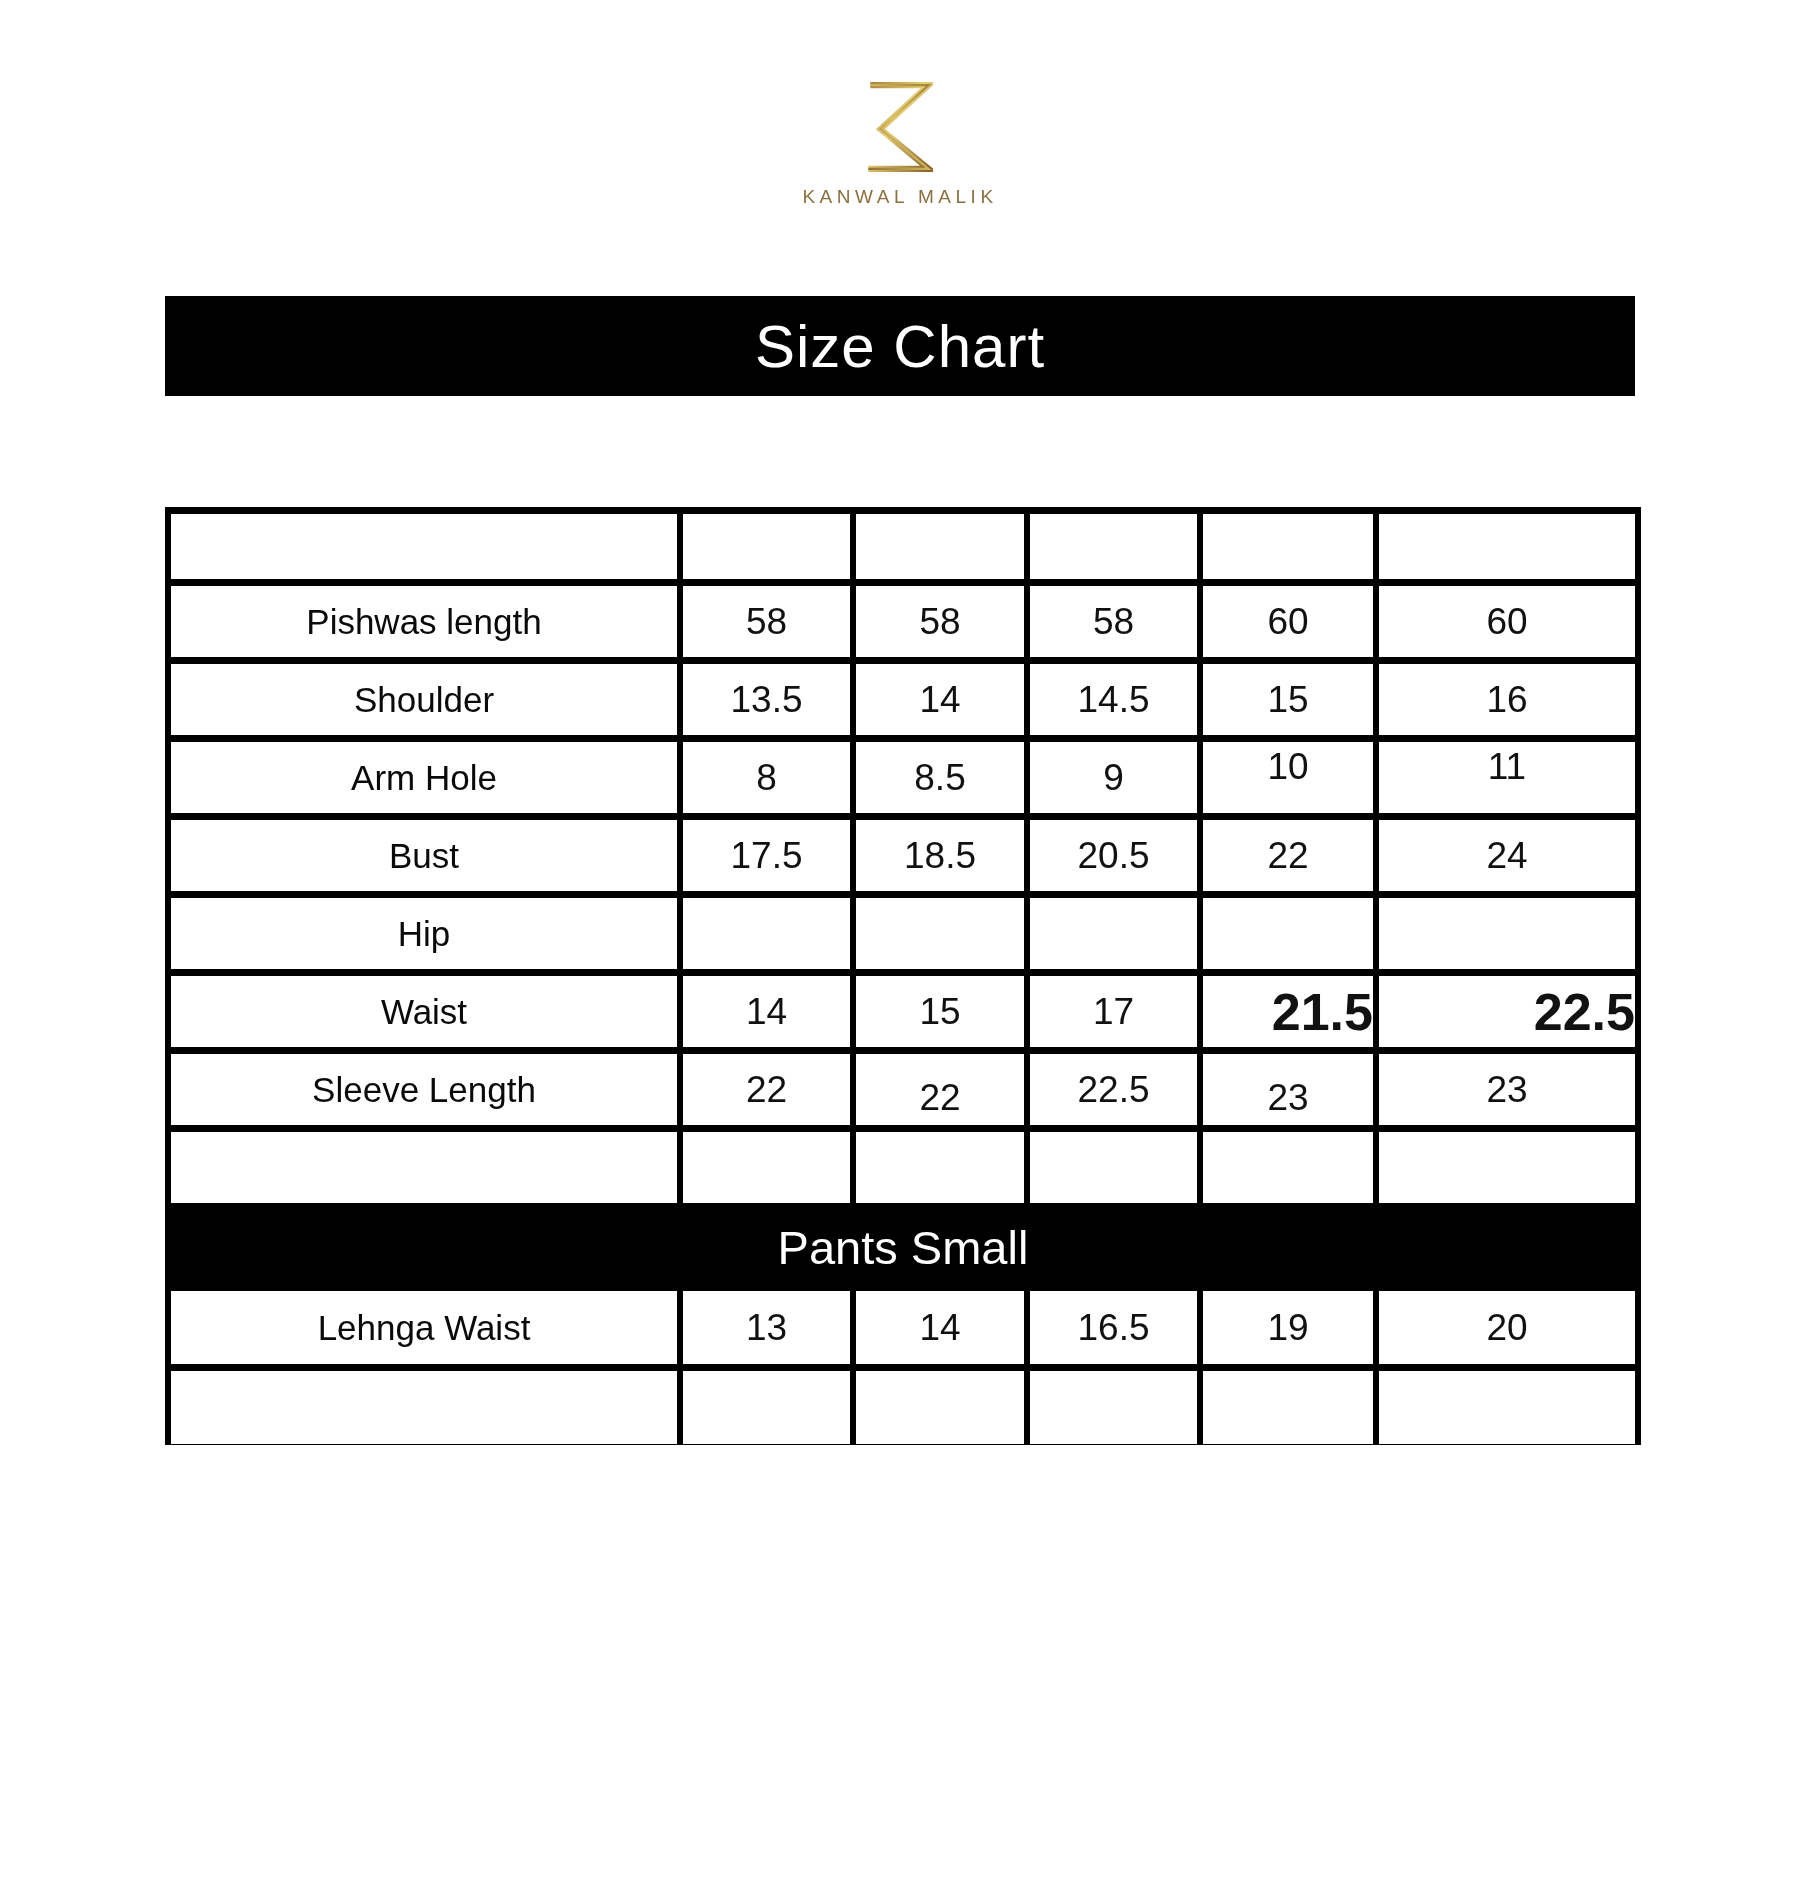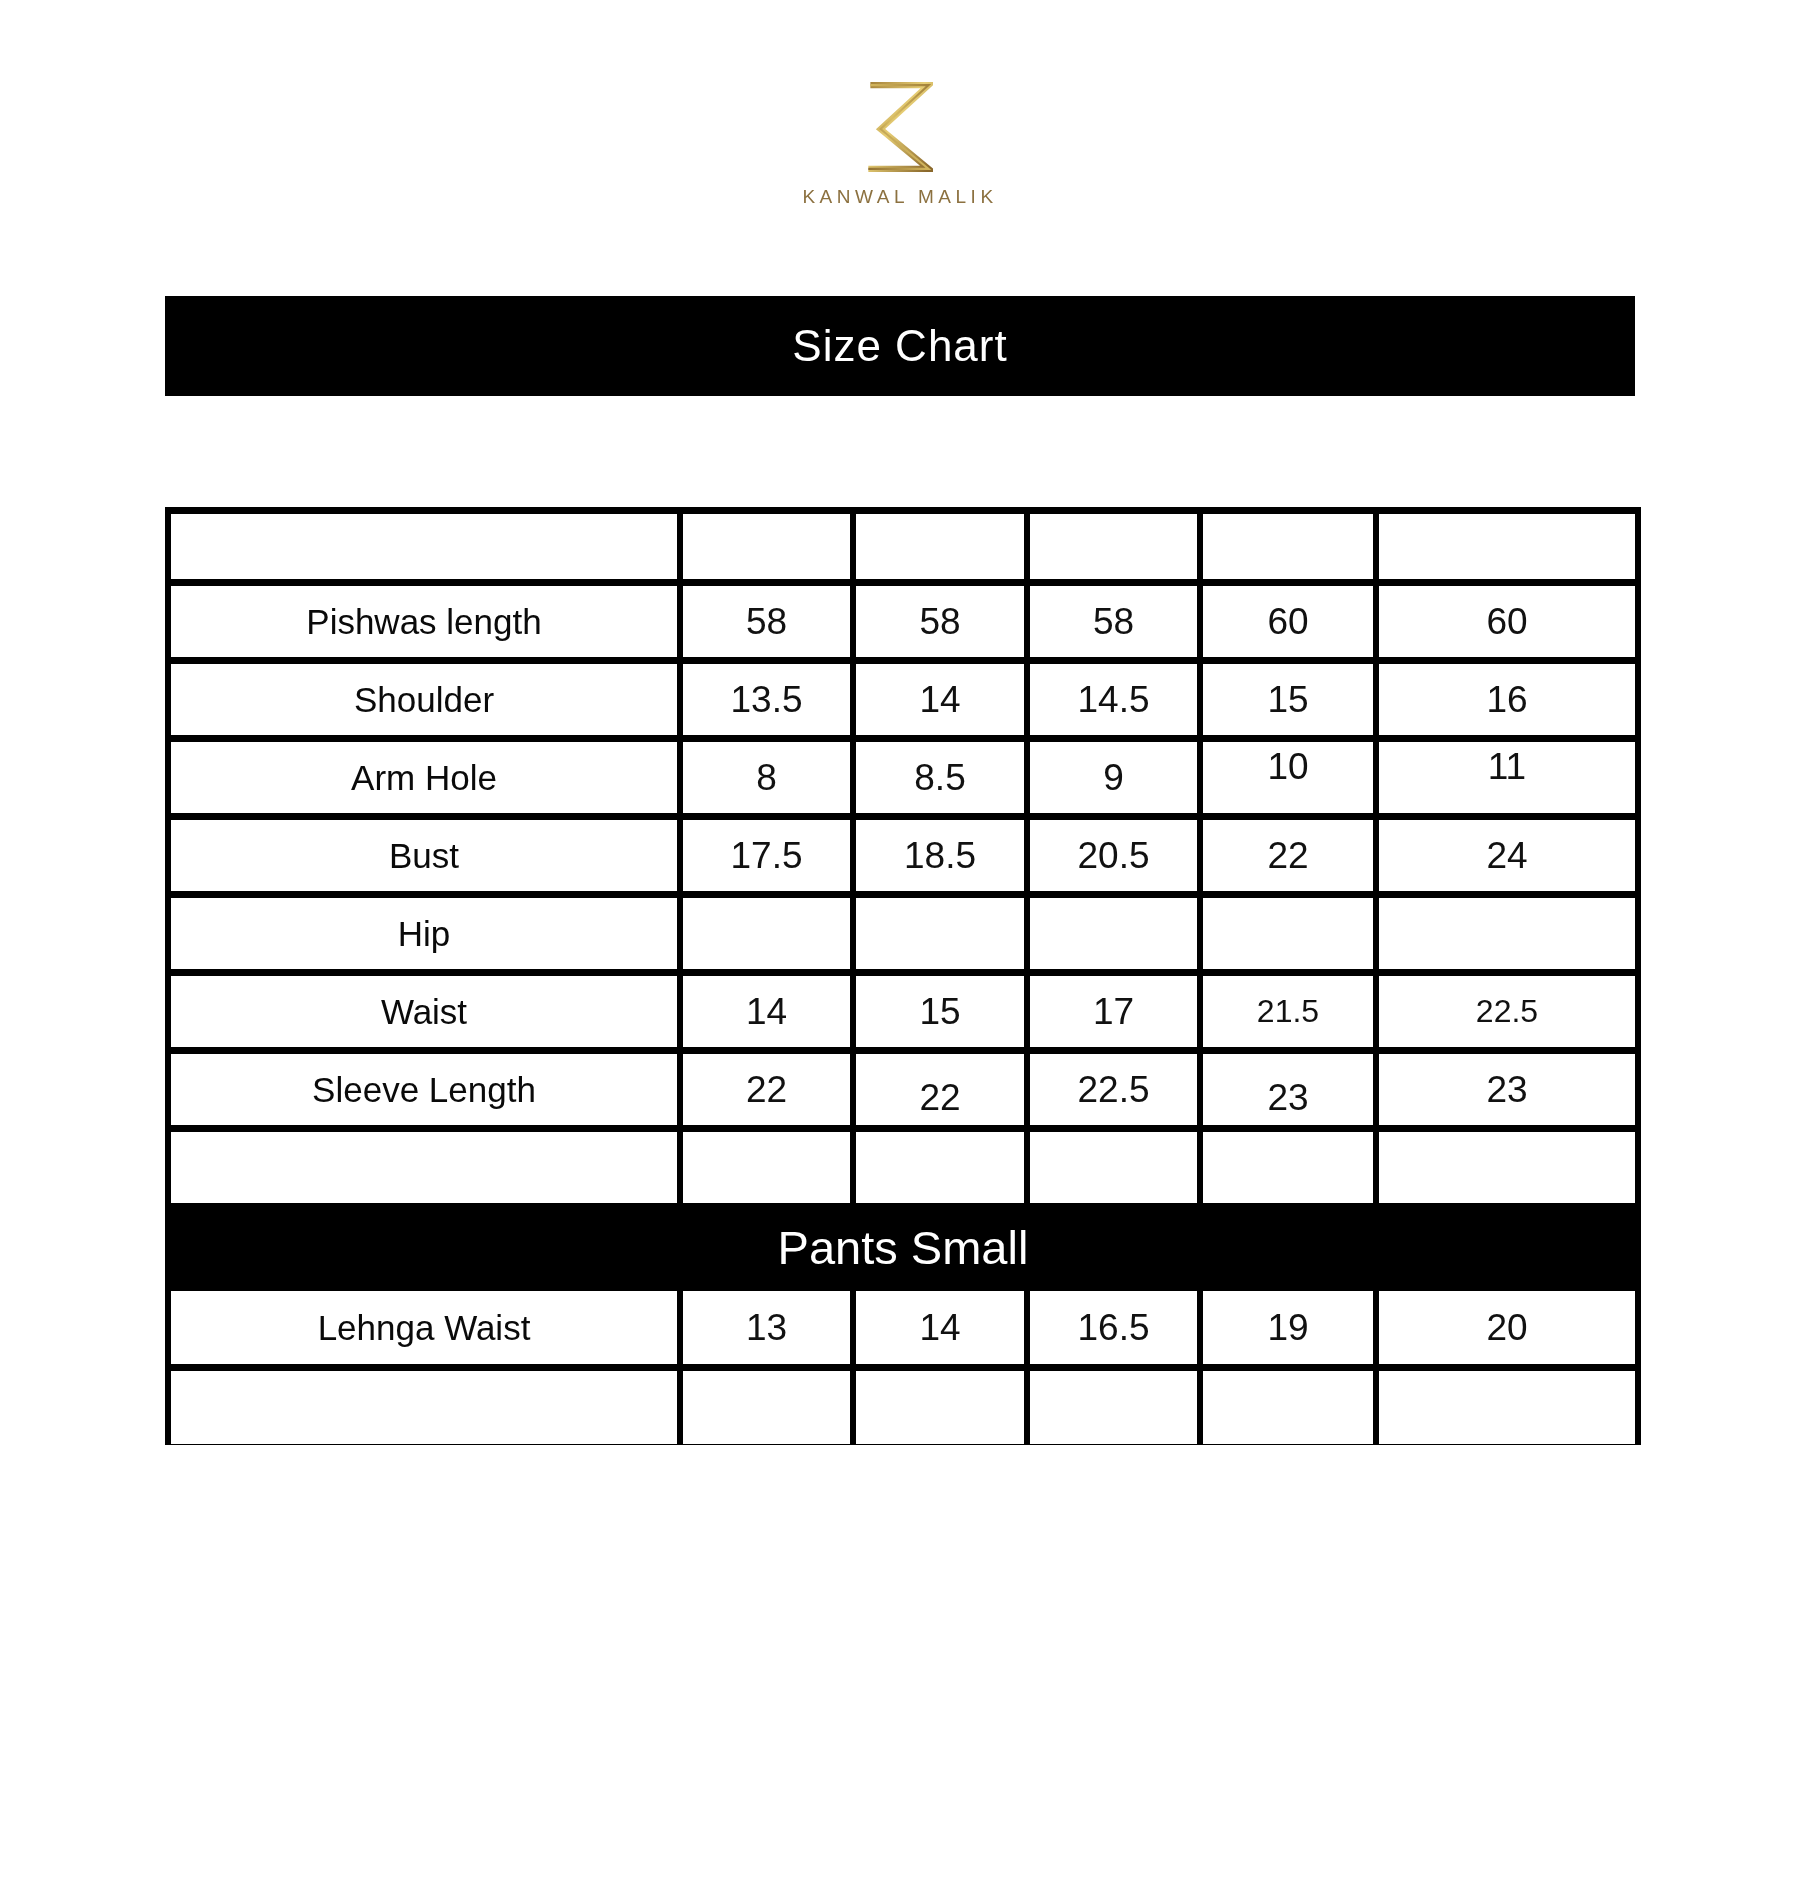--- a/index.html
+++ b/index.html
@@ -24,21 +24,21 @@
     white-space:nowrap;
   }
 
   
   .size-banner {
     position:absolute; top:296px; left:165px;
     width:1470px; height:100px;
     background:#000;
     display:flex; align-items:center; justify-content:center;
   }
-  .size-banner-text { color:#fff; font-size:44px; font-weight:400; letter-spacing:1px; }
+  .size-banner-text { color:#fff; font-size:60px; font-weight:400; letter-spacing:1px; }
 
   .product-name {
     position:absolute; top:428px; left:0; width:100%;
     text-align:center;
     font-size:42px; font-weight:400; letter-spacing:14px;
     color:#161616;
     text-indent:14px; 
   }
 
   
@@ -66,21 +66,21 @@
   td.lbl { font-size:35px; font-weight:400; color:#0a0a0a; }
   td.val { font-size:37px; font-weight:300; color:#111; }
 
   tr.banner-row td {
     background:#000; color:#fff;
     height:81px; font-size:47px; font-weight:400;
   }
   tr.pants td { height:80px; }
 
   
-  td.big   { font-size:32px; font-weight:400; }
+  td.big   { font-size:52px; font-weight:700;text-align:right; }
   td.raise { padding-bottom:22px;margin-top:46px; }
   td.lower { padding-top:16px; }
 </style>
 </head>
 <body>
 
 <div class="page">
 
   <div class="logo-block">
     <svg class="monogram" viewBox="0 0 64 92" xmlns="http://www.w3.org/2000/svg" aria-hidden="true">

